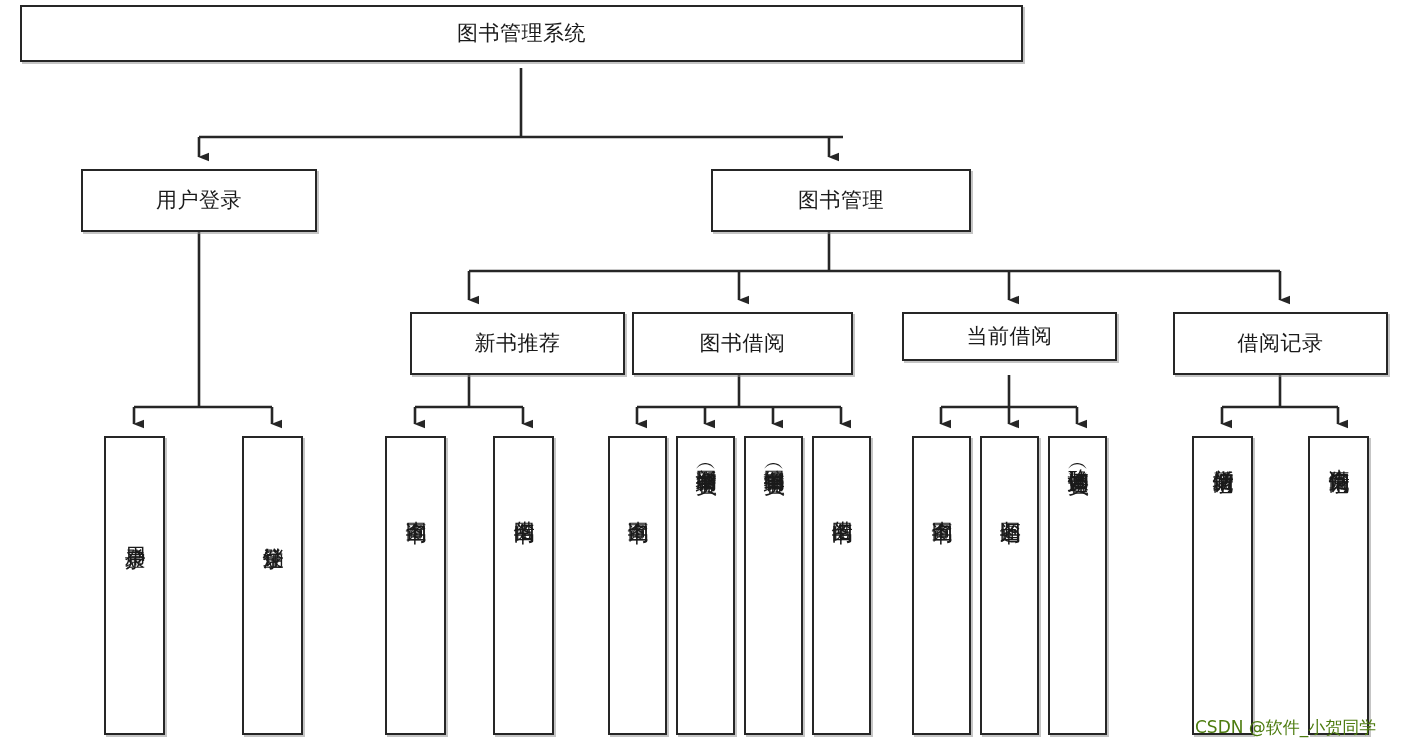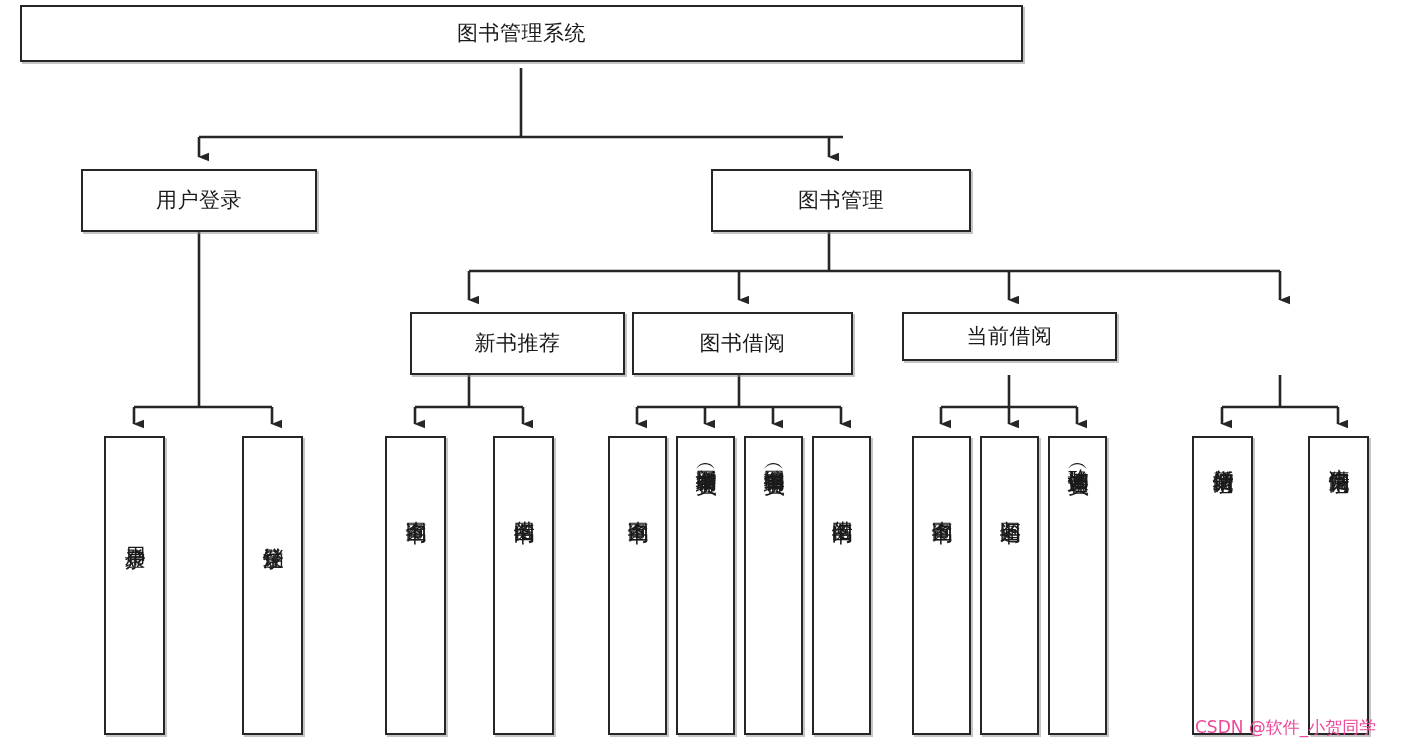--- a/index.html
+++ b/index.html
@@ -64,21 +64,21 @@
     padding-top: 8px;
   }
   .node.vertical.low .node-label {
     padding-top: 86px;
   }
   .watermark {
     position: absolute;
     left: 1195px;
     top: 716px;
     font-size: 17px;
-    color: #ec4899;
+    color: #4d7c0f;
     white-space: nowrap;
     font-family: "DejaVu Sans", "Liberation Sans", sans-serif;
   }
 </style>
 </head>
 <body>
 
 <div id="diagram-root">
 
   <svg id="edge-layer" viewBox="0 0 1405 747" xmlns="http://www.w3.org/2000/svg">
@@ -144,20 +144,23 @@
 
   <div class="node" style="left:378px; top:312px; width:215px; height:63px;margin-left:32px;">
     <span class="node-label">新书推荐</span>
   </div>
   <div class="node" style="left:632px; top:312px; width:221px; height:63px;">
     <span class="node-label">图书借阅</span>
   </div>
   <div class="node" style="left:902px; top:312px; width:215px; height:49px;">
     <span class="node-label">当前借阅</span>
   </div>
+  <div class="node" style="left:1173px; top:312px; width:215px; height:63px;">
+    <span class="node-label">借阅记录</span>
+  </div>
 
   <div class="node vertical low" style="left:104px; top:436px; width:61px; height:299px;">
     <span class="node-label">用户登录</span>
   </div>
   <div class="node vertical low" style="left:242px; top:436px; width:61px; height:299px;">
     <span class="node-label">注销登录</span>
   </div>
 
   <div class="node vertical mid" style="left:385px; top:436px; width:61px; height:299px;">
     <span class="node-label">查询图书</span>

